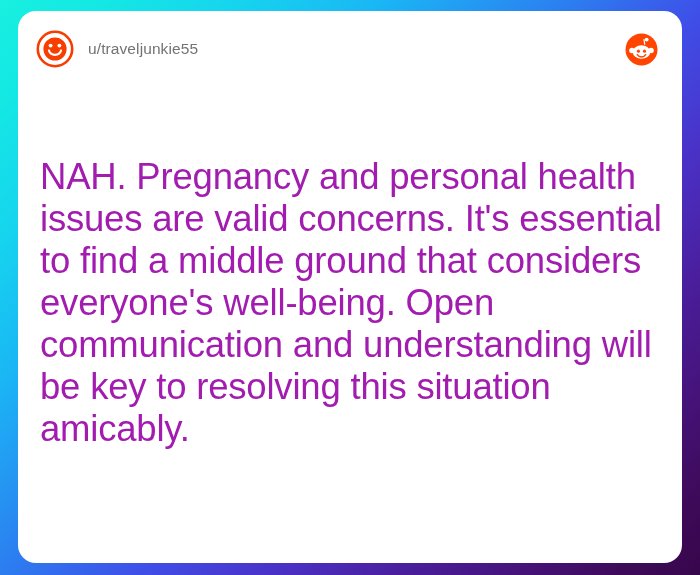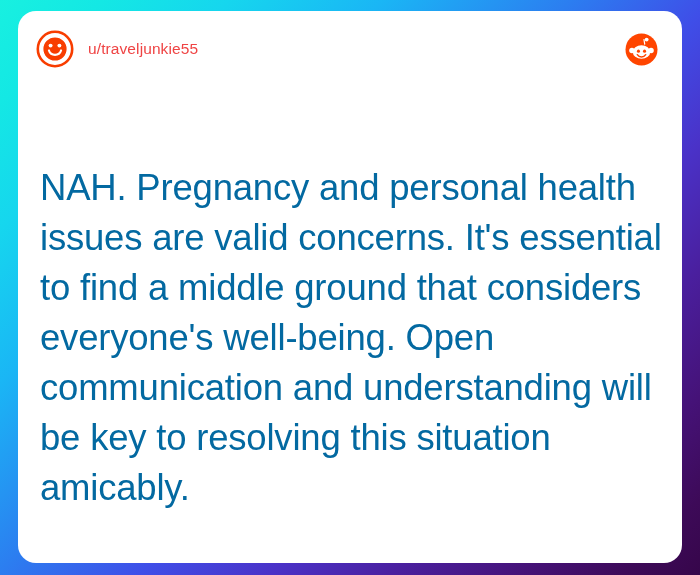--- a/index.html
+++ b/index.html
@@ -64,46 +64,46 @@
   #avatar {
     width: 38px;
     height: 38px;
     flex: 0 0 38px;
     display: block;
   }
 
   #username {
     margin-left: 14px;
     font-size: 15.5px;
-    color: #ef4444;
+    color: #737373;
     letter-spacing: 0.1px;
     white-space: nowrap;
     font-family: "Liberation Sans", sans-serif;
   }
 
   #header-spacer {
     flex: 1 1 auto;
   }
 
   #reddit-logo {
     width: 33px;
     height: 33px;
     flex: 0 0 33px;
     display: block;
   }
 
   
   #comment-body {
     position: absolute;
     left: 22px;
-    top: 152px;
+    top: 145px;
     width: 624px;
     font-size: 36.5px;
-    line-height: 50px;
-    color: #0369a1;
+    line-height: 42px;
+    color: #a21caf;
     letter-spacing: -0.2px;
     font-family: "Liberation Sans", sans-serif;
     white-space: pre-wrap;
     word-wrap: break-word;
   }
 </style>
 </head>
 <body>
 
 <div id="backdrop">

